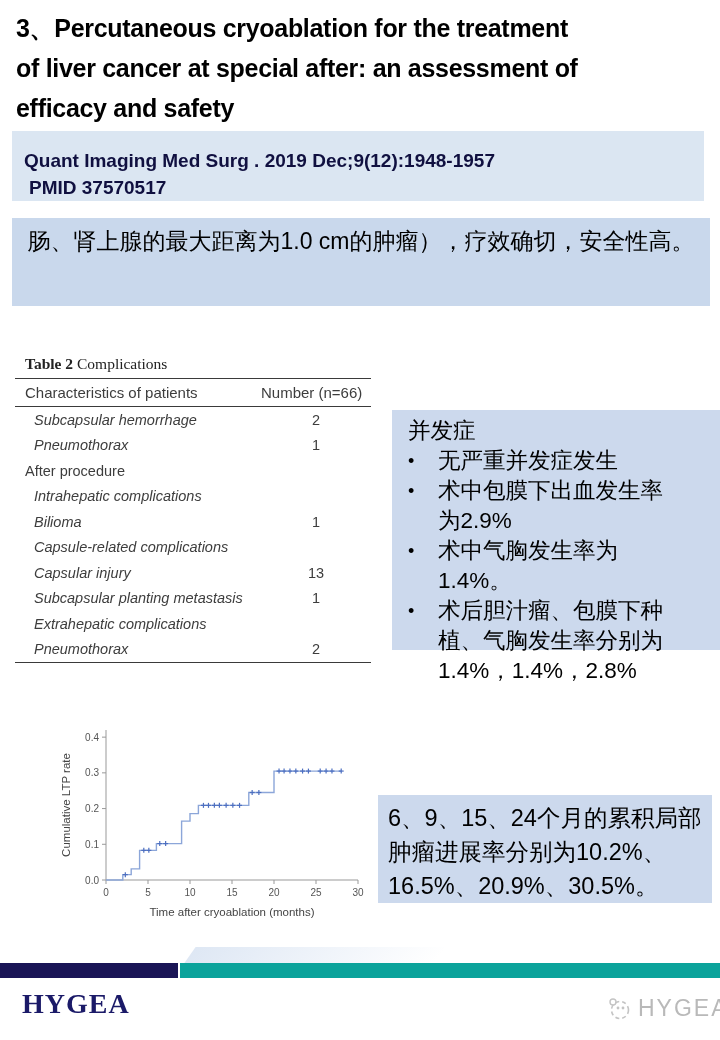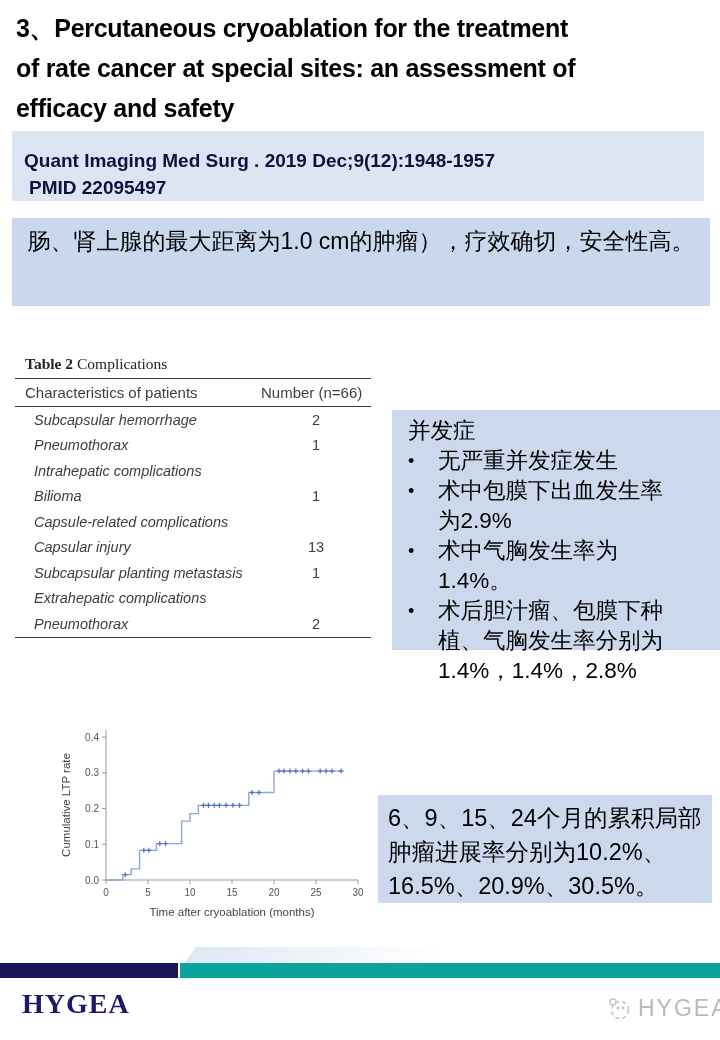--- a/index.html
+++ b/index.html
@@ -65,27 +65,27 @@
   .watermark { position:absolute; left:606px; top:995px; display:flex; align-items:center;
                gap:6px; color:#b9b9b9; font-size:23px; letter-spacing:2px; }
 </style>
 </head>
 <body>
 
 <div id="slide">
 
   <div class="title">
     <div>3、Percutaneous cryoablation for the treatment</div>
-    <div>of rate cancer at special sites: an assessment of</div>
+    <div>of liver cancer at special after: an assessment of</div>
     <div>efficacy and safety</div>
   </div>
 
   <div class="citation-box">
     <div class="l1">Quant Imaging Med Surg . 2019 Dec;9(12):1948-1957</div>
-    <div class="l2">PMID 22095497</div>
+    <div class="l2">PMID 37570517</div>
   </div>
 
   <div class="summary-box">
     <div>肠、肾上腺的最大距离为1.0 cm的肿瘤），疗效确切，安全性高。</div>
   </div>
 
   <div class="table-wrap">
     <div class="table-title"><b>Table 2</b><span> Complications</span></div>
     <div class="trule"></div>
     <div class="thead">
@@ -94,20 +94,24 @@
     </div>
     <div class="trule"></div>
     <div id="table-rows">
         <div class="trow">
           <span class="tlabel ind1">Subcapsular hemorrhage</span>
           <span class="tvalue">2</span>
         </div>
         <div class="trow">
           <span class="tlabel ind1">Pneumothorax</span>
           <span class="tvalue">1</span>
+        </div>
+        <div class="trow">
+          <span class="tlabel ind0">After procedure</span>
+          <span class="tvalue"></span>
         </div>
         <div class="trow">
           <span class="tlabel ind1">Intrahepatic complications</span>
           <span class="tvalue"></span>
         </div>
         <div class="trow">
           <span class="tlabel ind1">Bilioma</span>
           <span class="tvalue">1</span>
         </div>
         <div class="trow">

